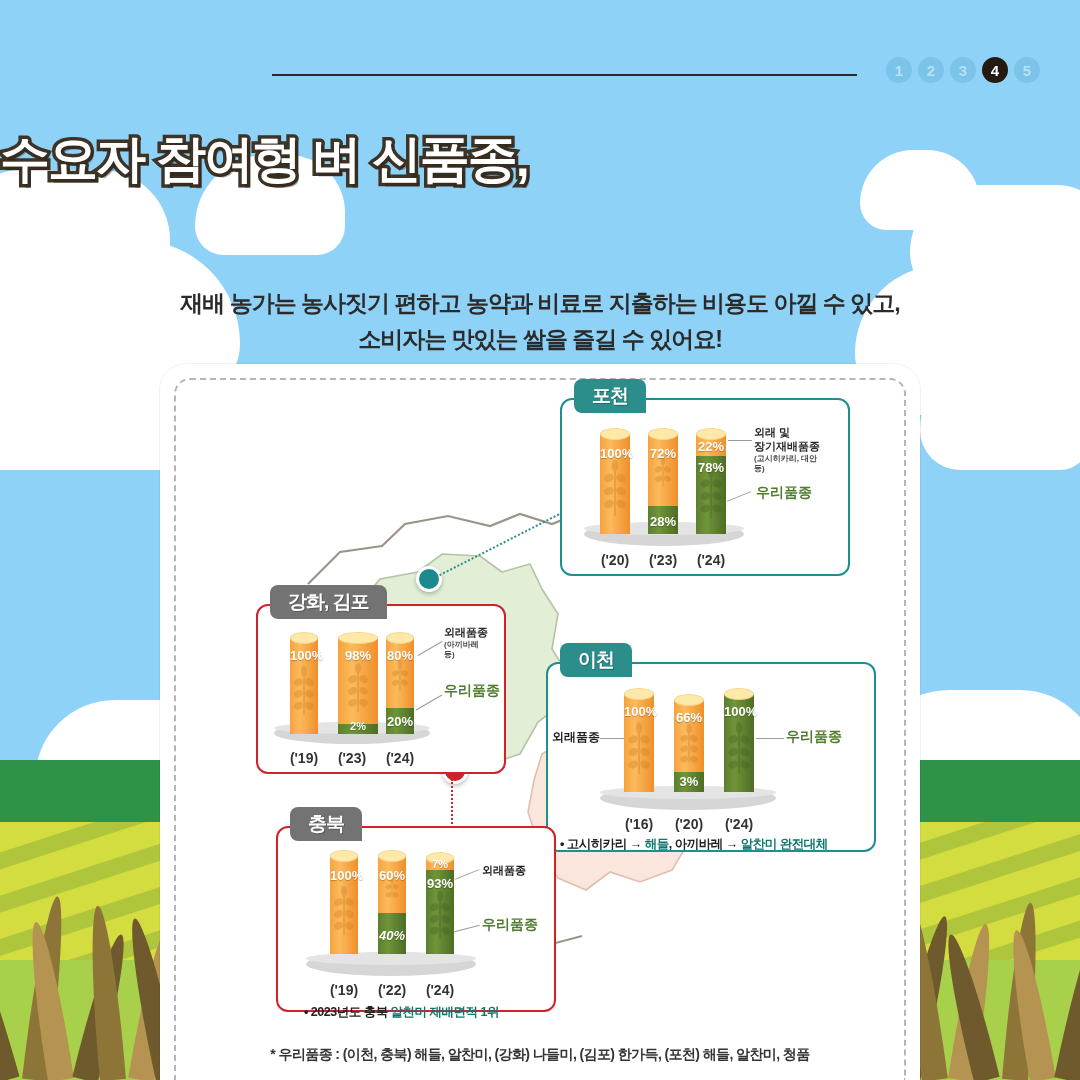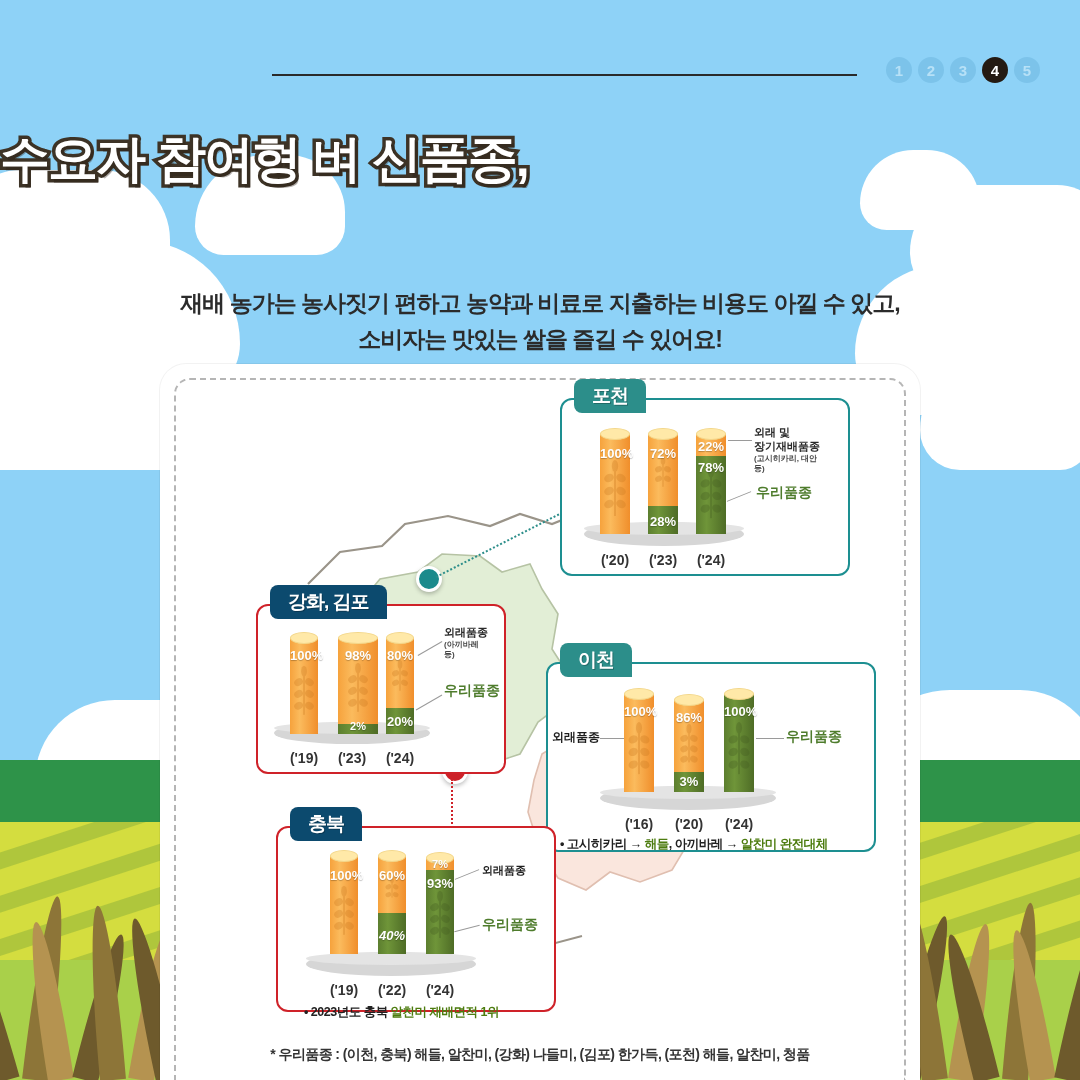--- a/index.html
+++ b/index.html
@@ -88,21 +88,21 @@
 
   
   .card { position:absolute; background:#ffffff; border-radius:12px; }
   .card.teal { border:2px solid #1d8f91; }
   .card.red  { border:2px solid #cf2229; }
   .card-tab { position:absolute; top:-21px; left:12px; height:34px; padding:0 18px;
     border-radius:8px 8px 0 8px; display:flex; align-items:center;
     font-size:19px; font-weight:800; color:#ffffff; letter-spacing:-1px;
     text-shadow:1px 1px 0 rgba(0,0,0,.25); }
   .tab-teal { background:#2c8e8a; }
-  .tab-red  { background:#0c4a6e; }
+  .tab-red  { background:#737373; }
 
   
   .plot { position:absolute; }
   .platform { position:absolute; background:#d6d6d6; border-radius:50%; }
   .platform::after{ content:""; position:absolute; left:0; right:0; top:0; height:55%;
      background:#e4e4e4; border-radius:50%; }
   .bar { position:absolute; bottom:0; border-radius:6px 6px 4px 4px; overflow:visible; }
   .seg { position:absolute; left:0; right:0; }
   .seg.or { background:linear-gradient(90deg,#f6a23c 0%,#fbbb5d 35%,#f08e2b 100%); }
   .seg.gr { background:linear-gradient(90deg,#5c7e2f 0%,#6f9539 35%,#4e6c26 100%); }
@@ -113,21 +113,21 @@
      font-size:13px; font-weight:800; text-shadow:0 1px 1px rgba(0,0,0,.25); }
   .xlab { position:absolute; text-align:center; font-size:14px; font-weight:700; color:#333; }
 
   .lead { position:absolute; font-size:11px; font-weight:800; color:#2a2a2a; line-height:1.25; }
   .lead.small { font-size:8px; font-weight:700; color:#444; }
   .lead.green { color:#4e7c2c; font-size:14px; font-weight:800; }
   .lead.dark  { color:#1e1e1e; font-size:12px; font-weight:800; }
   .leader-line { position:absolute; background:#9a9a9a; height:1px; }
 
   .foot-note { position:absolute; font-size:12.5px; font-weight:700; color:#222; letter-spacing:-.5px; }
-  .foot-note .hl { color:#4d7c0f; }
+  .foot-note .hl { color:#0f766e; }
 
   .bottom-note { position:absolute; left:0; top:1046px; width:100%; text-align:center;
     font-size:14px; font-weight:600; color:#333; letter-spacing:-.6px; }
 
   .conn { position:absolute; border-top:2px dotted #2c8e8a; transform-origin:left center; }
   .conn.red { border-top:2px dotted #cf2229; }
 </style>
 </head>
 <body>
 
@@ -412,21 +412,21 @@
               <ellipse cx="11" cy="6" rx="3.2" ry="6"></ellipse>
           <ellipse cx="5" cy="18" rx="5" ry="4" transform="rotate(-28 5 18)"></ellipse>
               <ellipse cx="17" cy="18" rx="5" ry="4" transform="rotate(28 17 18)"></ellipse>
           <ellipse cx="5" cy="31" rx="5" ry="4" transform="rotate(-28 5 31)"></ellipse>
               <ellipse cx="17" cy="31" rx="5" ry="4" transform="rotate(28 17 31)"></ellipse>
           <ellipse cx="5" cy="44" rx="5" ry="4" transform="rotate(-28 5 44)"></ellipse>
               <ellipse cx="17" cy="44" rx="5" ry="4" transform="rotate(28 17 44)"></ellipse>
           <rect x="10" y="8" width="2" height="40"></rect>
             </g>
         </svg>
-        <div class="pct" style="top:10px;">86%</div>
+        <div class="pct" style="top:10px;">66%</div>
         <div class="pct" style="top:74px;">3%</div>
       </div>
       <div class="bar" style="left:176px; bottom:62px; width:30px; height:98px;">
         <div class="seg gr" style="top:0; bottom:0;"></div>
         <div class="bar-cap"></div>
         <svg class="ear" width="22" height="58" viewBox="0 0 22 60" style="top:28px">
           <g fill="#41591f">
               <ellipse cx="11" cy="6" rx="3.2" ry="6"></ellipse>
           <ellipse cx="5" cy="18" rx="5" ry="4" transform="rotate(-28 5 18)"></ellipse>
               <ellipse cx="17" cy="18" rx="5" ry="4" transform="rotate(28 17 18)"></ellipse>

